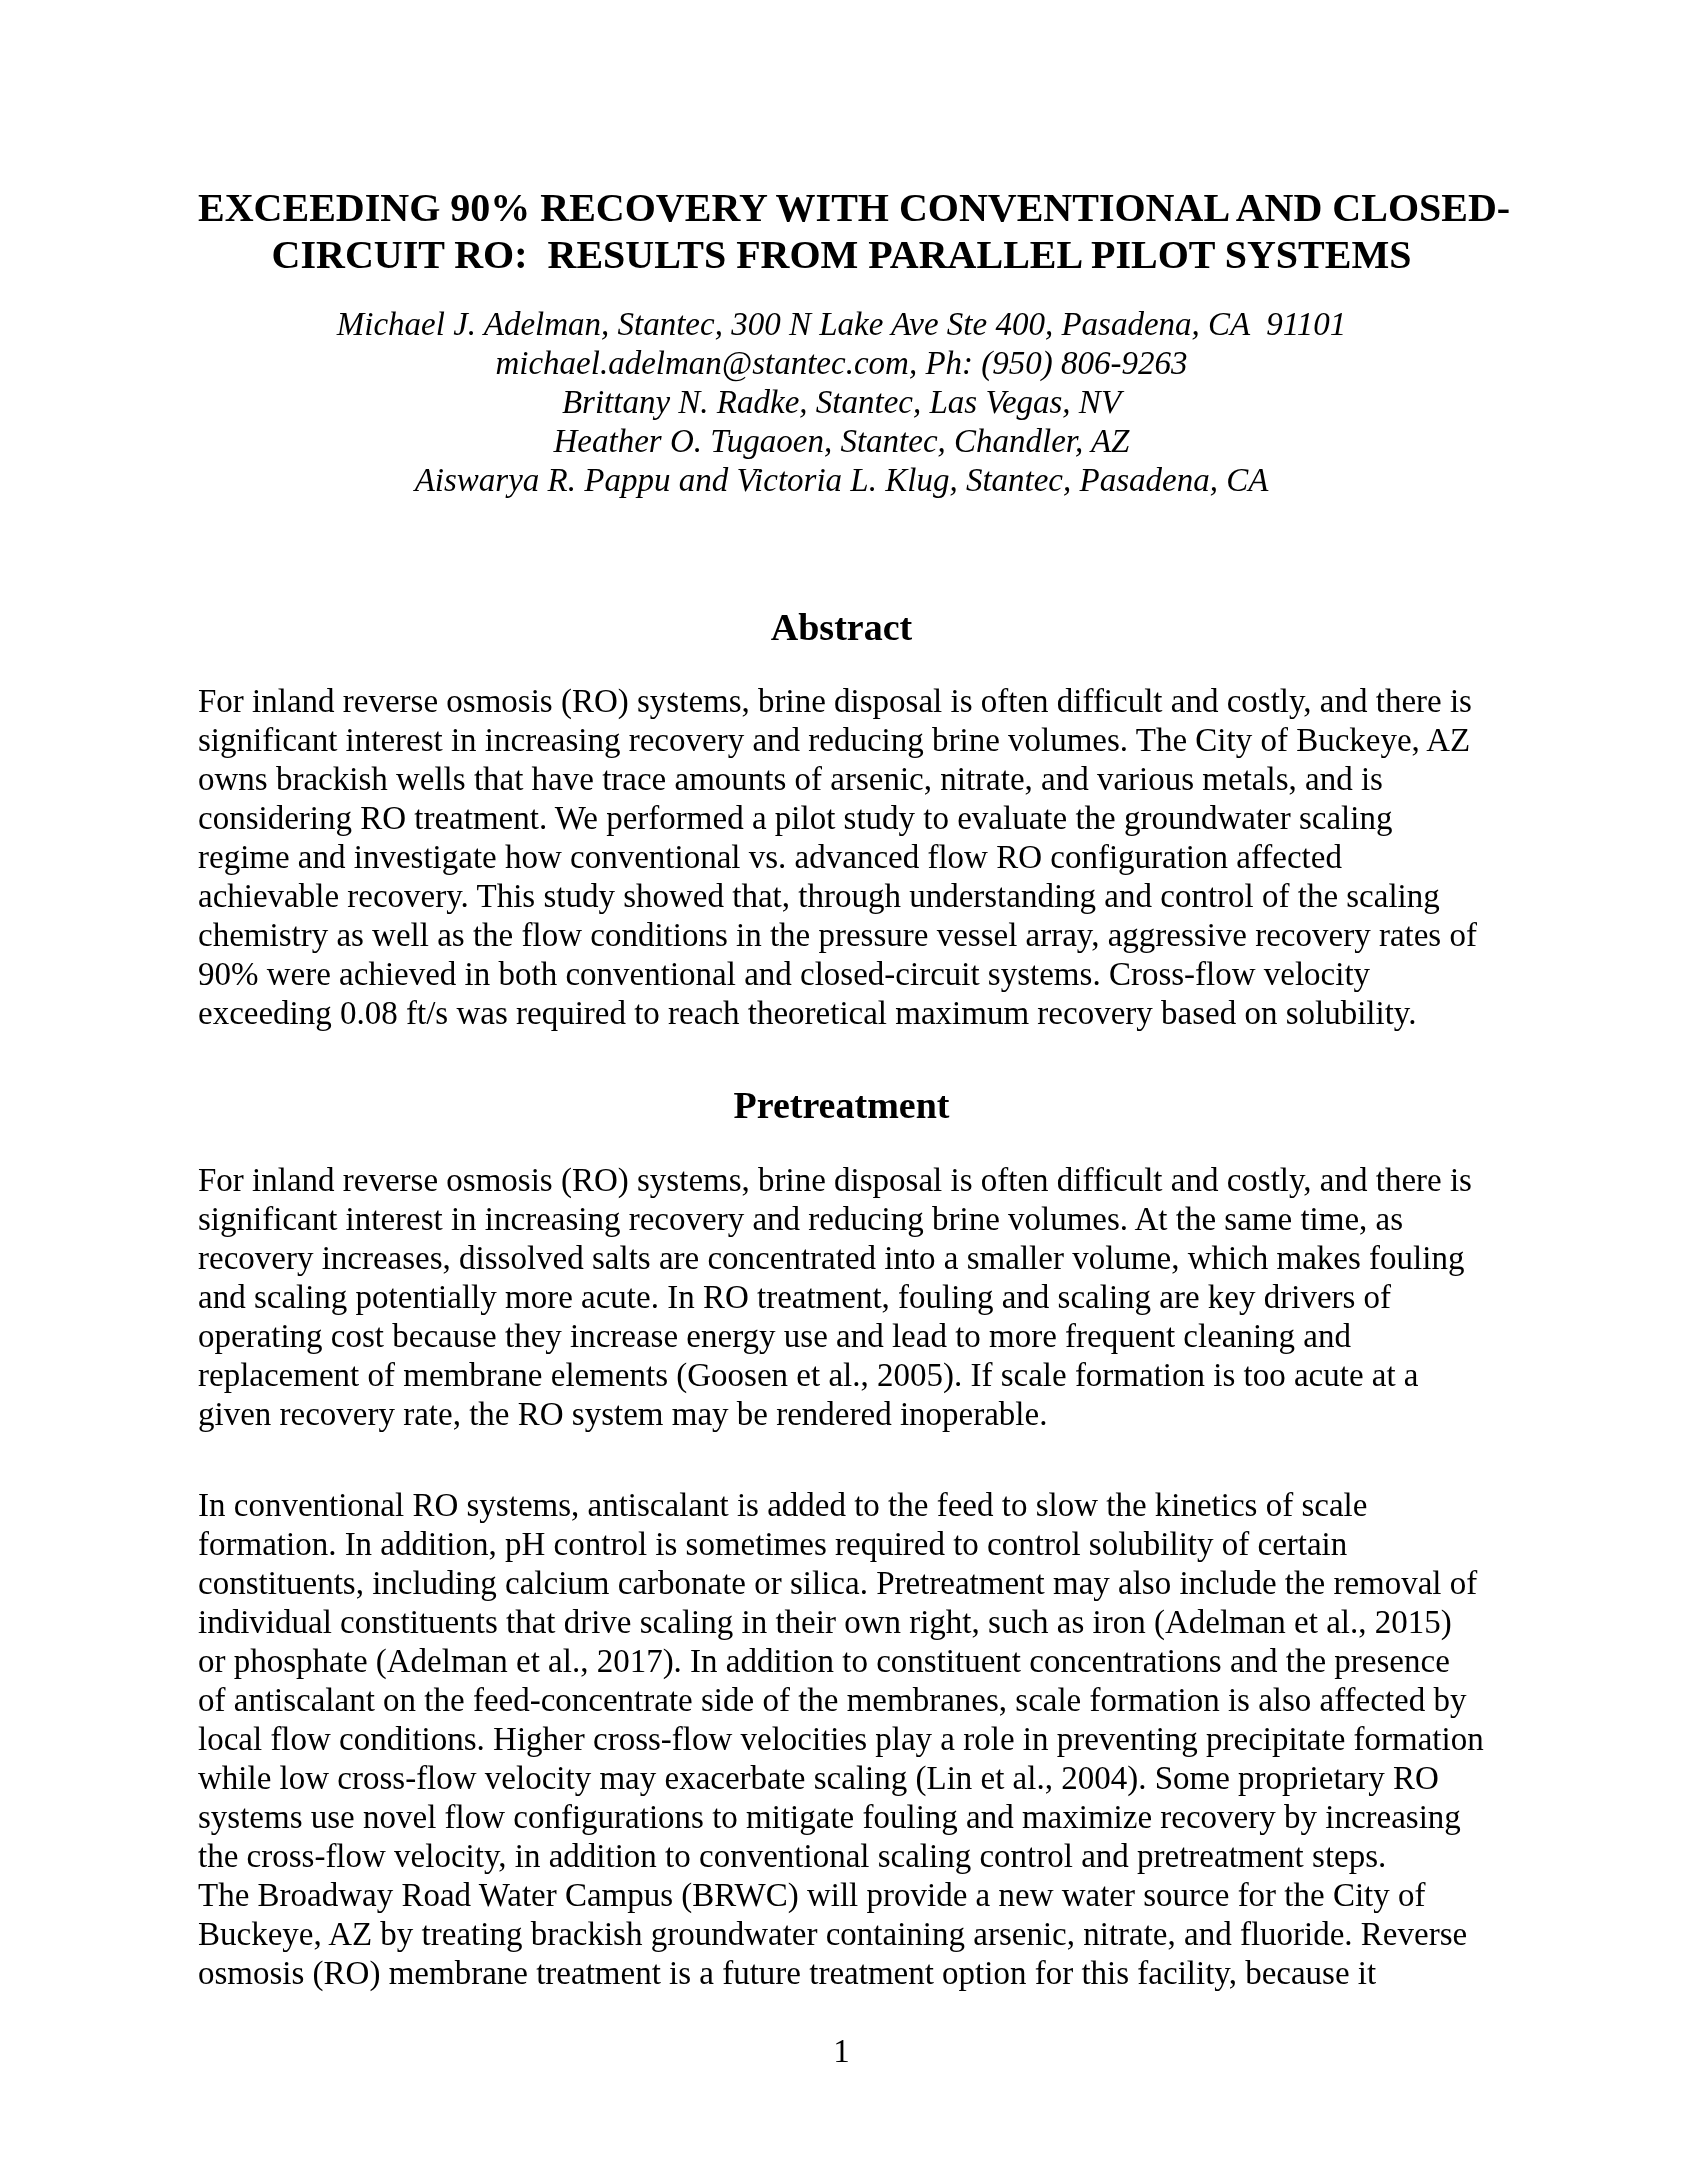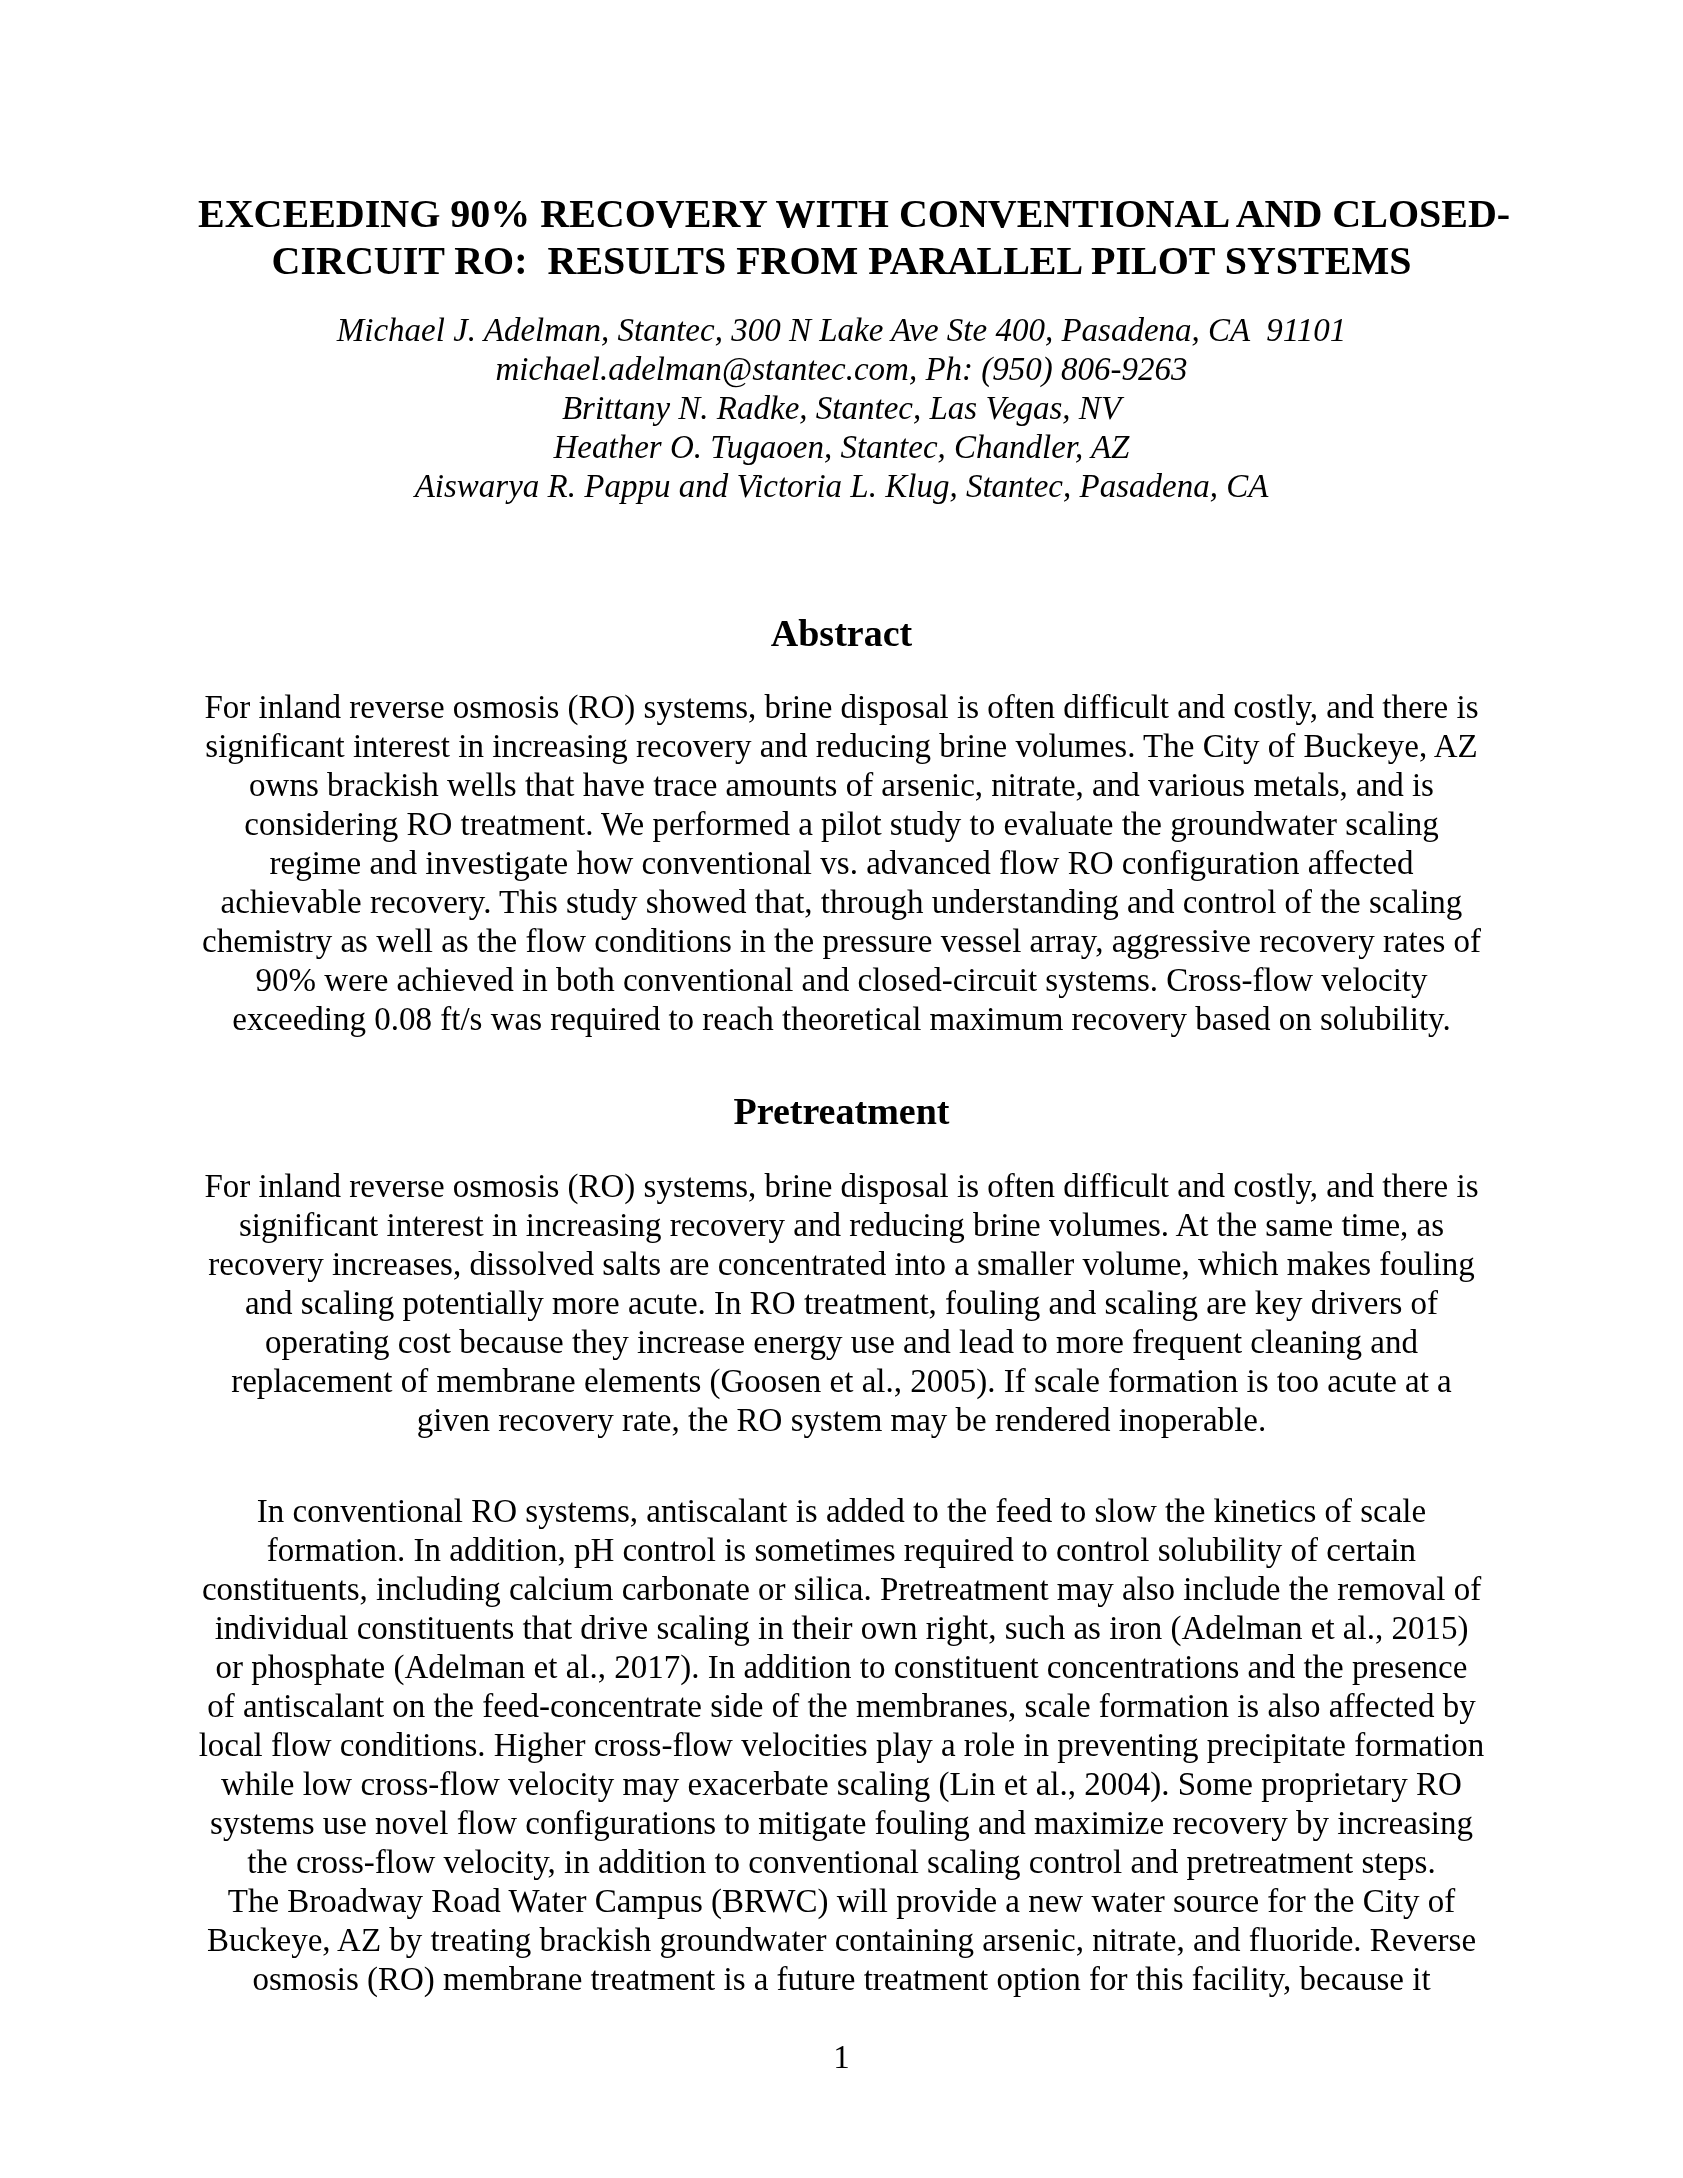--- a/index.html
+++ b/index.html
@@ -8,21 +8,21 @@
     width: 1683px;
     height: 2178px;
     background: #ffffff;
     color: #000000;
     font-family: "Liberation Serif", serif;
     overflow: hidden;
   }
   .content {
     position: absolute;
     left: 198px;
-    top: 6px;
+    top: 0;
     width: 1287px;
   }
   .title {
     margin: 184px 0 0 0;
     font-size: 40px;
     line-height: 47px;
     font-weight: bold;
     text-align: center;
     white-space: pre;
   }
@@ -40,21 +40,21 @@
     line-height: 44px;
     font-weight: bold;
     text-align: center;
   }
   .heading.abstract { margin-top: 105px; }
   .heading.introduction { margin-top: 50px; }
   .para {
     margin: 0;
     font-size: 33px;
     line-height: 39px;
-    text-align: center;
+    text-align: left;
     white-space: pre;
   }
   .para.abstract-body { margin-top: 33px; }
   .para.intro-1 { margin-top: 34px; }
   .para.intro-2 { margin-top: 52px; }
   .para.intro-3 { }
   .page-number {
     margin: 39px 0 0 0;
     font-size: 33px;
     line-height: 39px;

